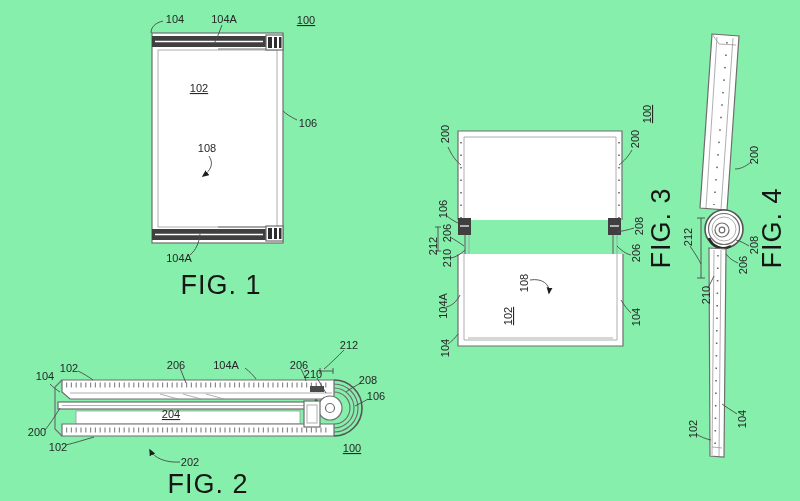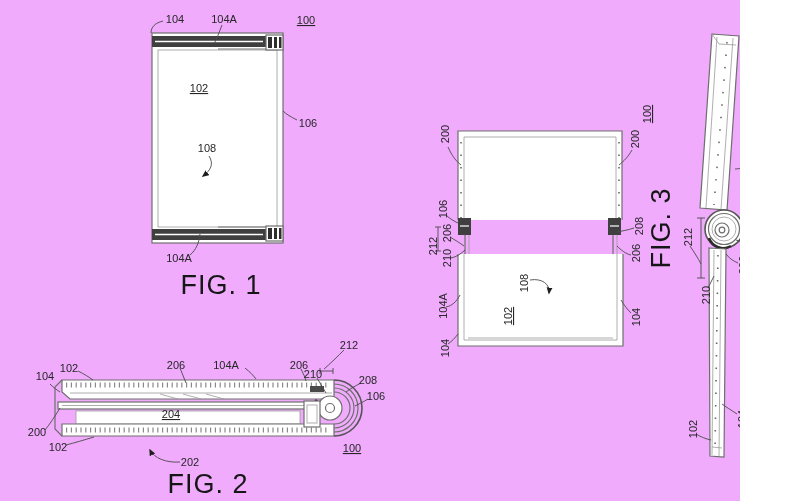--- a/index.html
+++ b/index.html
@@ -1,16 +1,16 @@
 <!DOCTYPE html>
 <html><head>
 <meta charset="utf-8">
 <style>
   html,body{margin:0;padding:0;background:#fff;}
-  #canvas{position:relative;width:740px;height:501px;background:#f0abfc;overflow:hidden;}
+  #canvas{position:relative;width:800px;height:501px;background:#86efac;overflow:hidden;}
   svg{display:block;}
   text{font-family:"Liberation Sans","DejaVu Sans",sans-serif;}
   .lbl{font-size:11px;fill:#262626;}
   .cap{font-size:27px;fill:#161616;letter-spacing:1px;}
   .u{text-decoration:underline;}
   .o{fill:none;stroke:#6e6e6e;stroke-width:1.2;}
   .o2{fill:none;stroke:#555;stroke-width:1.6;}
   .i{fill:none;stroke:#9a9a9a;stroke-width:.8;}
   .ld{fill:none;stroke:#4a4a4a;stroke-width:.9;}
   .dk{fill:#3f3f3f;stroke:none;}

